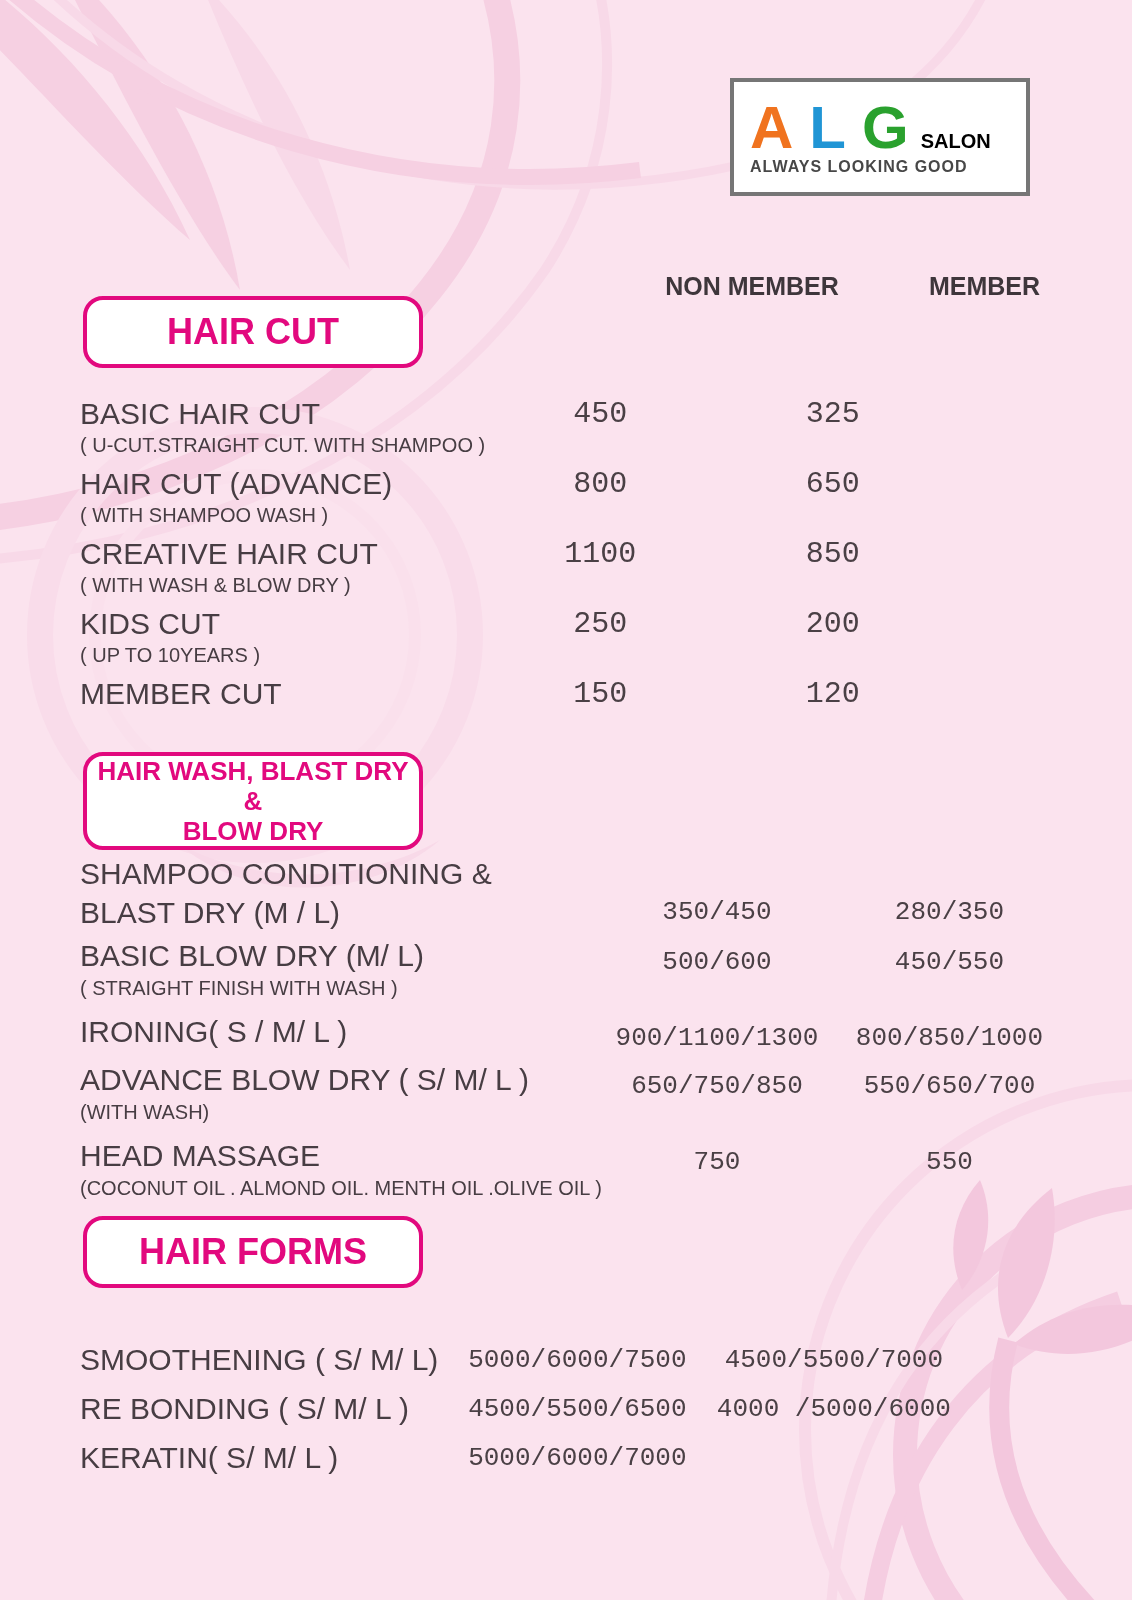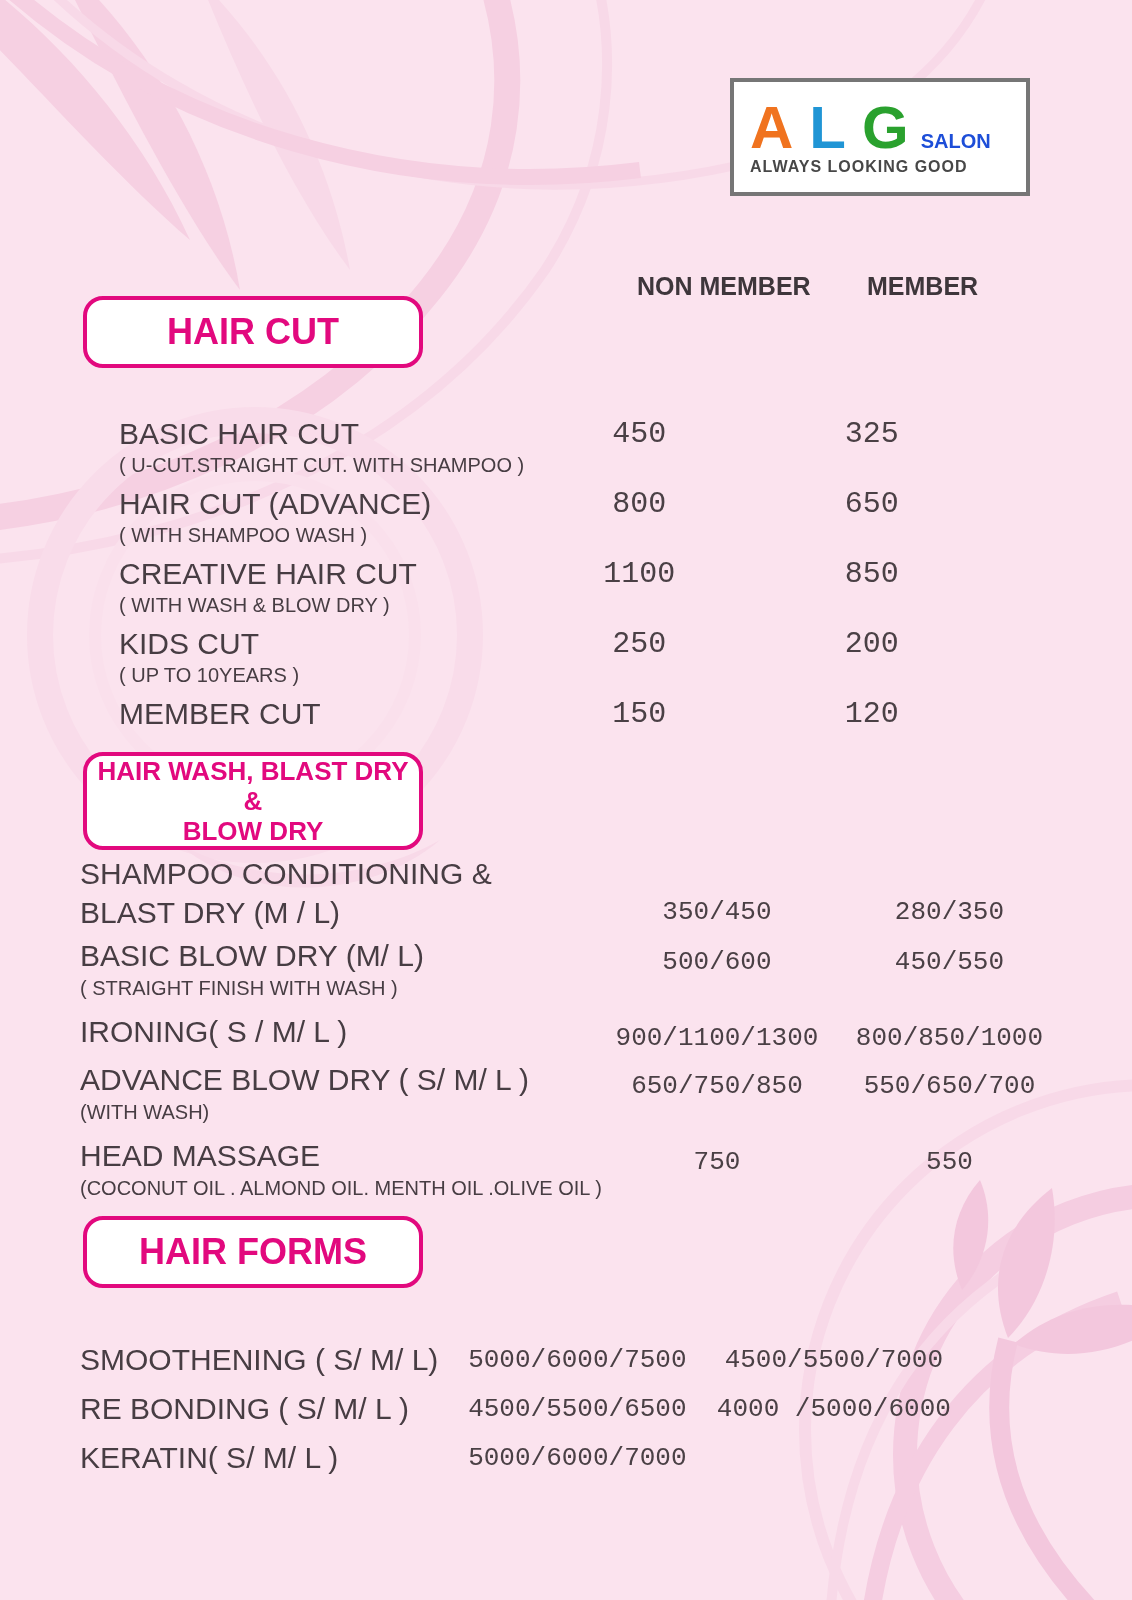--- a/index.html
+++ b/index.html
@@ -14,45 +14,45 @@
   .logo{
     position:absolute;left:730px;top:78px;width:300px;height:118px;
     background:#ffffff;border:4px solid #767676;box-sizing:border-box;
     display:flex;flex-direction:column;justify-content:center;
     padding:6px 16px;z-index:2;
   }
   .logo-row{display:flex;align-items:baseline;}
   .logo-letter{font-weight:bold;font-size:60px;line-height:60px;letter-spacing:0;}
   .logo-letter + .logo-letter{margin-left:16px;}
   .la{color:#f0731f;} .ll{color:#2095d5;} .lg{color:#2aa12e;}
-  .logo-salon{font-weight:bold;font-size:20px;color:#1d4ed8;margin-left:12px;}
+  .logo-salon{font-weight:bold;font-size:20px;color:#000000;margin-left:12px;}
   .logo-tagline{font-weight:bold;font-size:16px;letter-spacing:1px;color:#474747;}
 
   
   .grid{
     display:grid;grid-template-columns:1fr 230px 235px;
     box-sizing:border-box;padding:0 30px 0 80px;width:100%;
   }
   .col-headers{position:absolute;top:272px;left:0;z-index:1;font-weight:bold;font-size:25px;color:#3e363b;}
-  .col-headers .h{text-align:left;}
+  .col-headers .h{text-align:center;}
 
   
   .badge{
     position:absolute;left:75px;width:340px;box-sizing:border-box;z-index:1;
     background:#ffffff;border:4px solid #e2097e;border-radius:20px;
     display:flex;flex-direction:column;align-items:center;justify-content:center;
     color:#e2097e;font-weight:bold;text-align:center;margin-left:8px;
   }
   .badge1{top:296px;height:72px;font-size:36px;}
   .badge2{top:752px;height:98px;font-size:26px;line-height:30px;}
   .badge3{top:1216px;height:72px;font-size:36px;}
 
   
   .list{position:absolute;left:0;z-index:1;}
-  .list1{top:416px;margin-left:39px;}
+  .list1{top:396px;}
   .list2{top:854px;}
   .list3{top:1342px;}
   .row{align-items:start;}
   .nm{font-size:30px;line-height:36px;color:#473d43;}
   .note{font-size:20px;line-height:27px;color:#473d43;margin-bottom:6px;}
   .price{text-align:center;font-size:30px;line-height:36px;color:#4a4045;font-family:Liberation Mono, monospace;}
   .list1 .row{margin-bottom:1px;}
   .list2 .nm{line-height:39px;}
   .list2 .price,.list3 .price{font-size:26px;}
   .list2 .price{margin-top:8px;}

